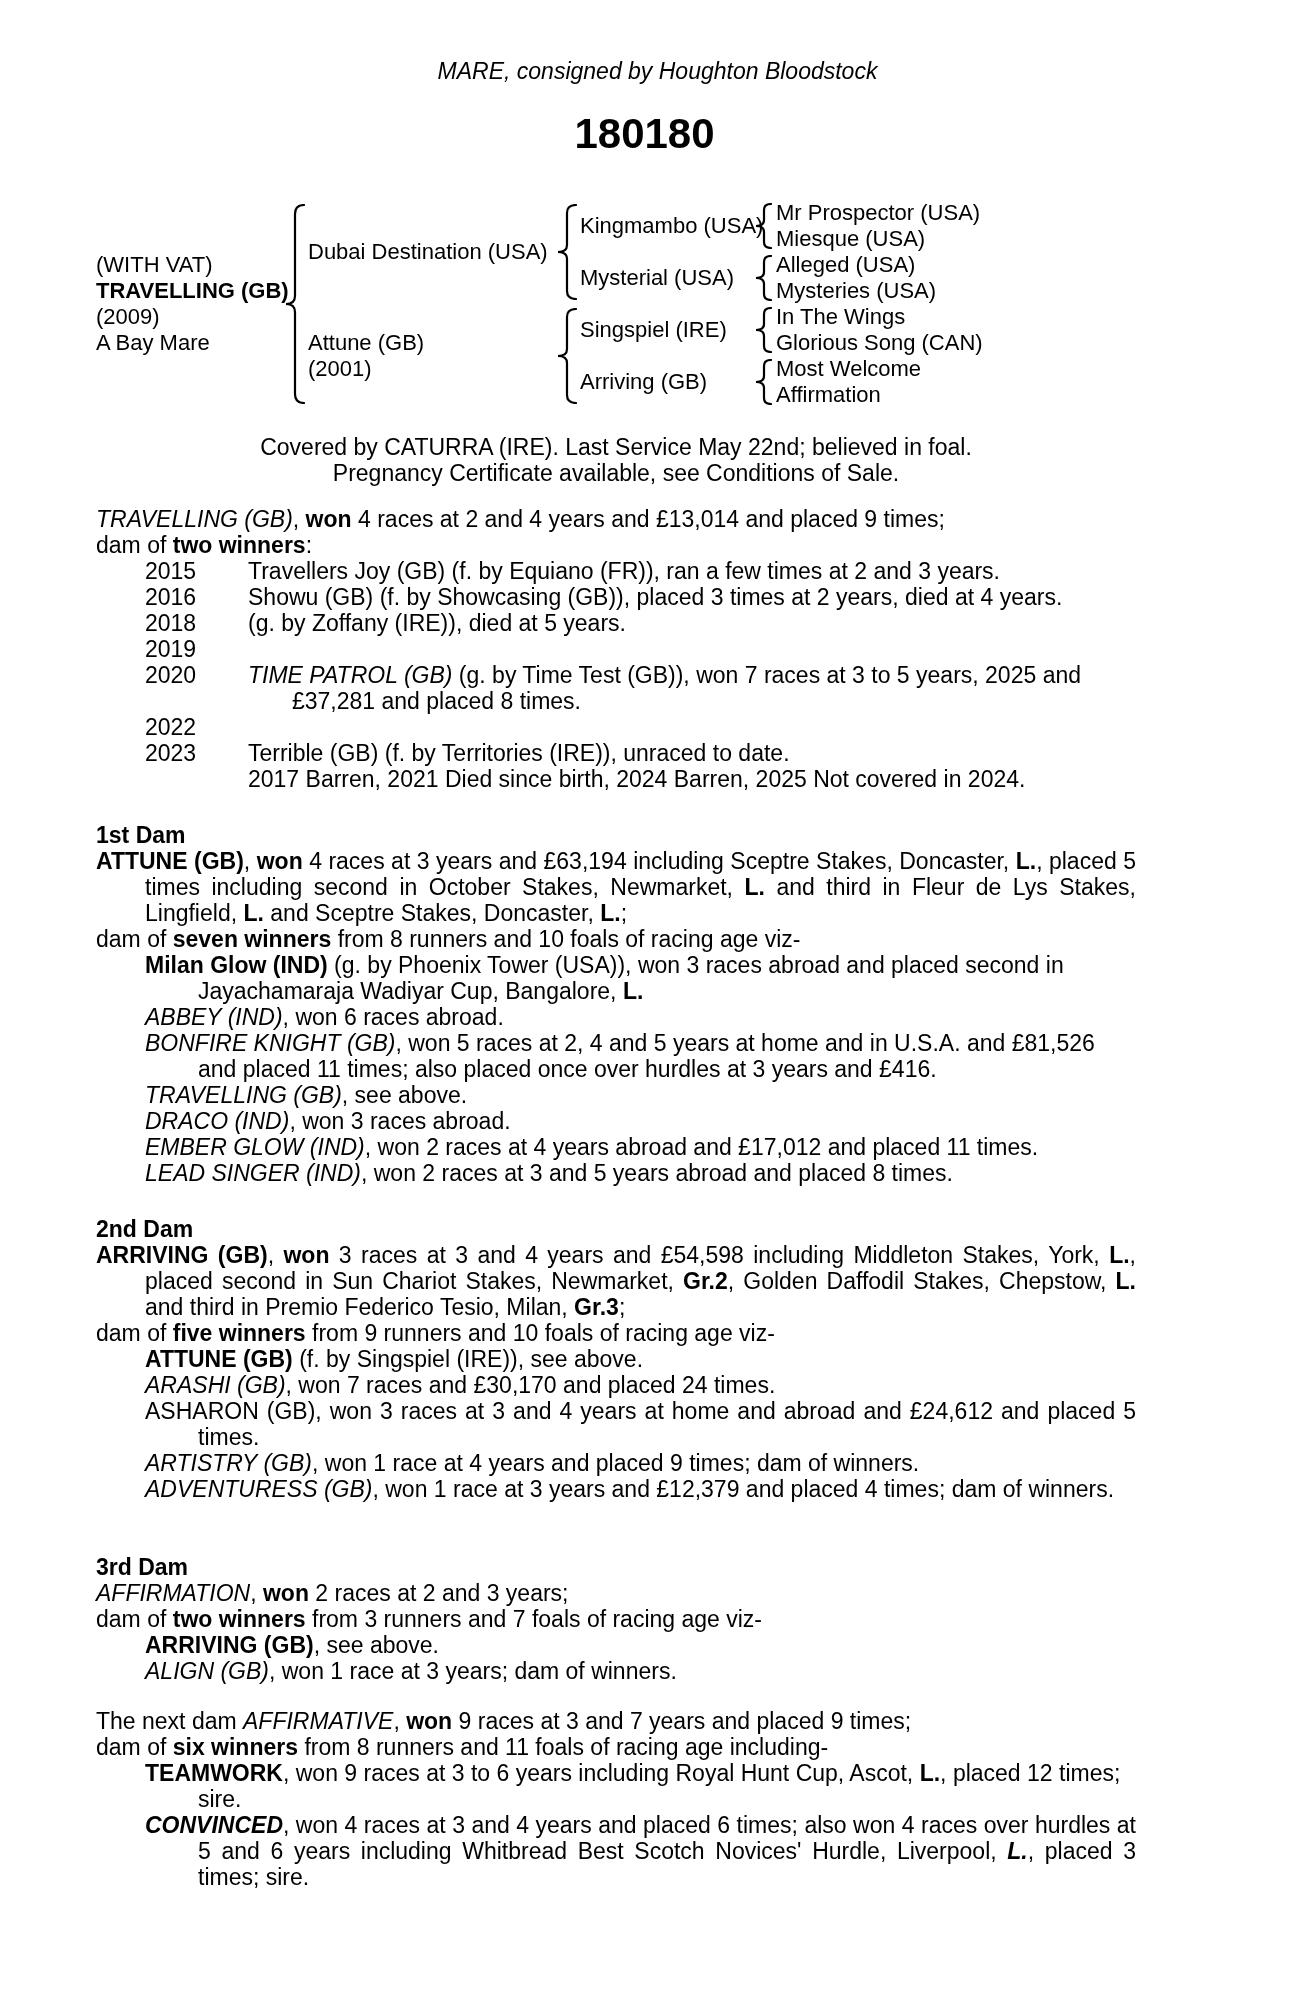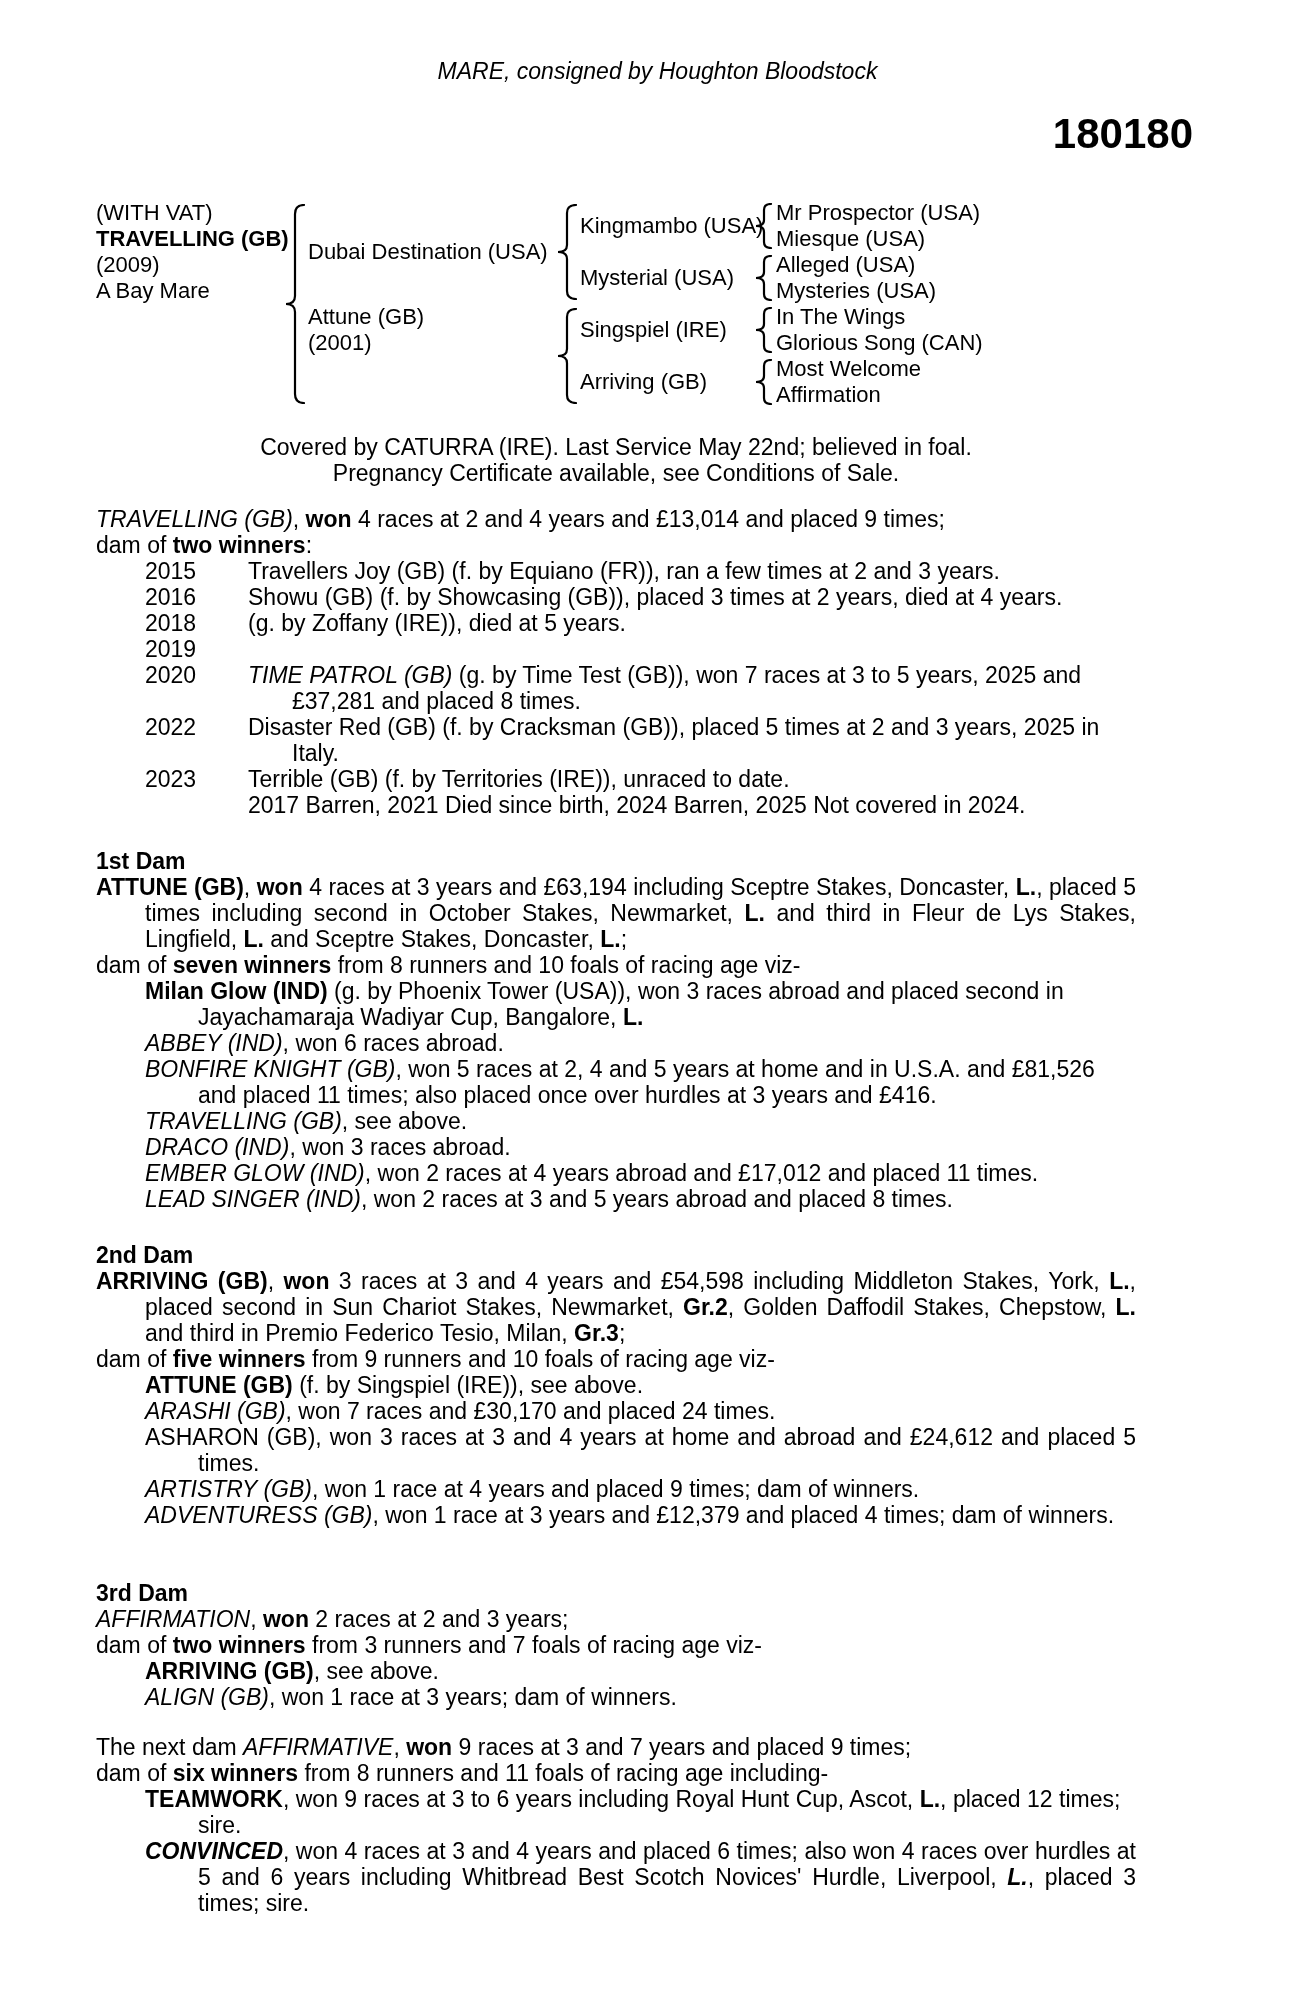--- a/index.html
+++ b/index.html
@@ -4,34 +4,34 @@
 <style>
   * { margin:0; padding:0; box-sizing:border-box; }
   html,body { background:#ffffff; }
   body {
     width:1315px; height:2000px; position:relative; overflow:hidden;
     color:#000; font-family:"Liberation Sans", sans-serif;
     font-size:23px; line-height:26px;
   }
   .consignor { margin-top:58px; text-align:center; font-style:italic; }
   .lots {
-    display:flex; justify-content:flex-end; align-items:flex-start;
+    display:flex; justify-content:center; align-items:flex-start;
     padding:0 122px 0 96px; margin-top:28px;
     font-size:42px; font-weight:bold; line-height:44px;
   }
   
   .ped {
     margin:44px 0 0 96px;
     display:grid;
     grid-template-columns:186px 26px 246px 26px 170px 26px auto;
     grid-template-rows:repeat(8, 26px);
     font-size:22px; line-height:26px;
   }
   .ped > div { display:flex; align-items:center; white-space:nowrap; }
-  .ped .stack { flex-direction:column; align-items:flex-start; }
+  .ped .stack { flex-direction:column; align-items:flex-start; justify-content:center; }
   .c1 { grid-column:1; grid-row:1/9; }
   .c2 { grid-column:2; grid-row:1/9; }
   .c3a { grid-column:3; grid-row:1/5; }
   .c3b { grid-column:3; grid-row:5/9; }
   .c4a { grid-column:4; grid-row:1/5; }
   .c4b { grid-column:4; grid-row:5/9; }
   .c5a { grid-column:5; grid-row:1/3; } .c5b { grid-column:5; grid-row:3/5; }
   .c5c { grid-column:5; grid-row:5/7; } .c5d { grid-column:5; grid-row:7/9; }
   .c6a { grid-column:6; grid-row:1/3; } .c6b { grid-column:6; grid-row:3/5; }
   .c6c { grid-column:6; grid-row:5/7; } .c6d { grid-column:6; grid-row:7/9; }
@@ -162,21 +162,20 @@
     </div>
     <div class="prow">
       <span class="pyear">2019</span>
     </div>
     <div class="prow">
       <span class="pyear">2020</span>
       <span class="ptext"><span style="font-style: italic;">TIME PATROL (GB)</span><span> (g. by Time Test (GB)), won 7 races at 3 to 5 years, 2025 and £37,281 and placed 8 times.</span></span>
     </div>
     <div class="prow">
       <span class="pyear">2022</span>
-      <span class="ptext"><span>Disaster Red (GB) (f. by Cracksman (GB)), placed 5 times at 2 and 3 years, 2025 in Italy.</span></span>
     </div>
     <div class="prow">
       <span class="pyear">2023</span>
       <span class="ptext"><span>Terrible (GB) (f. by Territories (IRE)), unraced to date.</span></span>
     </div>
     <div class="pnote">2017 Barren, 2021 Died since birth, 2024 Barren, 2025 Not covered in 2024.</div>
 
     <div class="heading gap-a">1st Dam</div>
     <div class="hang justify"><span style="font-weight: bold;">ATTUNE (GB)</span><span>, </span><span style="font-weight: bold;">won</span><span> 4 races at 3 years and £63,194 including Sceptre Stakes, Doncaster, </span><span style="font-weight: bold;">L.</span><span>, placed 5 times including second in October Stakes, Newmarket, </span><span style="font-weight: bold;">L.</span><span> and third in Fleur de Lys Stakes, Lingfield, </span><span style="font-weight: bold;">L.</span><span> and Sceptre Stakes, Doncaster, </span><span style="font-weight: bold;">L.</span><span>;</span></div>
     <div><span>dam of </span><span style="font-weight: bold;">seven winners</span><span> from 8 runners and 10 foals of racing age viz-</span></div>

